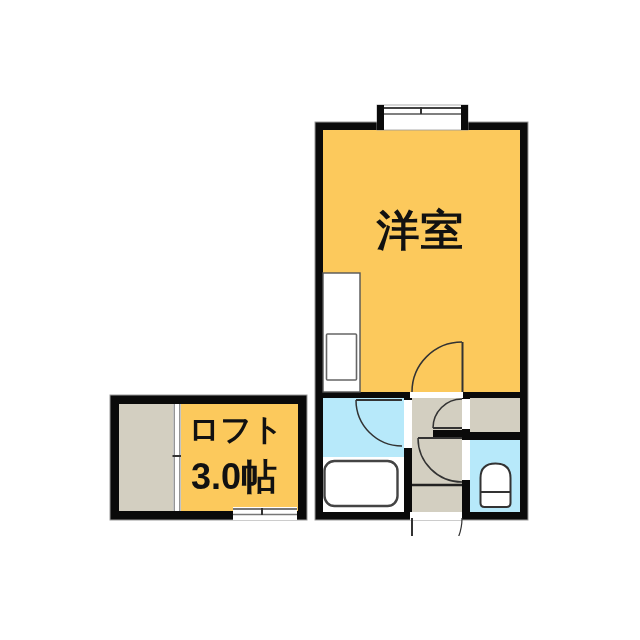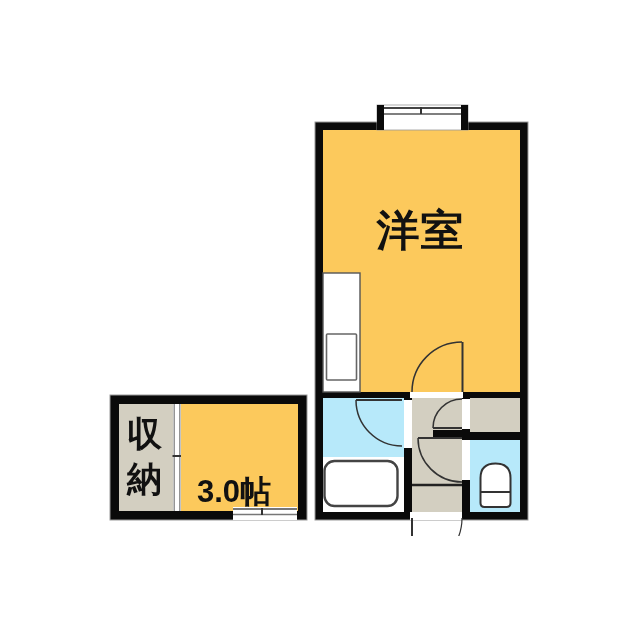--- a/index.html
+++ b/index.html
@@ -16,21 +16,21 @@
     position:absolute;
     color:#111;
     font-weight:bold;
     text-align:center;
     white-space:nowrap;
     line-height:1;
   }
   .label-main-name{left:320px;top:209px;width:201px;font-size:43px;letter-spacing:1px;}
   .label-main-size{left:320px;top:257px;width:201px;font-size:40px;}
   .label-loft-name{left:178px;top:414px;width:116px;font-size:31px;}
-  .label-loft-size{left:176px;top:476px;width:116px;font-size:31px;}
+  .label-loft-size{left:176px;top:459px;width:116px;font-size:36px;}
   .label-storage{
     left:125px;top:412px;width:39px;
     font-size:35px;line-height:1.28;
     white-space:normal;word-break:break-all;text-align:center;
   }
 </style>
 </head>
 <body>
 
 <div id="canvas">
@@ -115,17 +115,17 @@
       </g>
       <g>
         <line x1="412" y1="518" x2="412" y2="568" stroke-width="2"></line>
         <path d="M412,568 A50,50 0 0,0 462,518" stroke-width="1.2"></path>
       </g>
     </g>
   </svg>
 
   <div class="label label-main-name">洋室</div>
 
-  <div class="label label-storage">収納</div>
 
+  <div class="label label-loft-name">ロフト</div>
   <div class="label label-loft-size">3.0帖</div>
 
 </div>
 
 </body></html>

